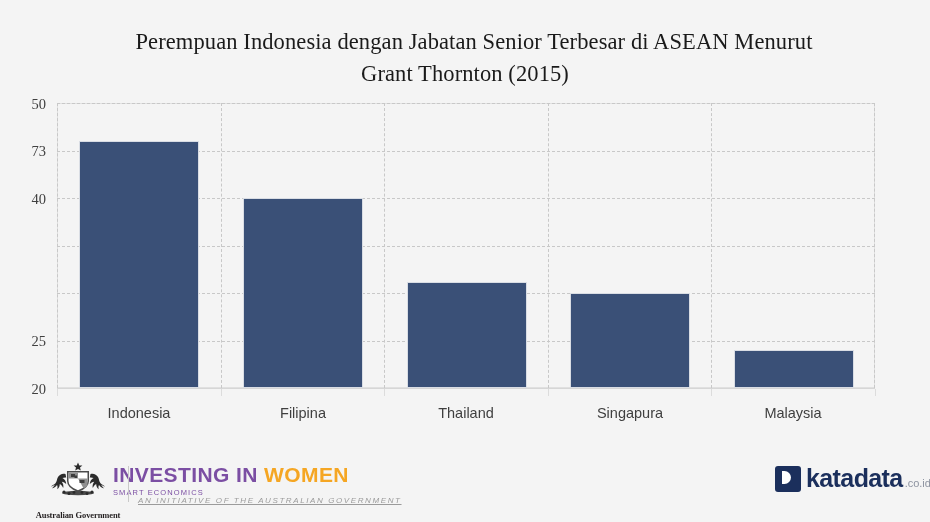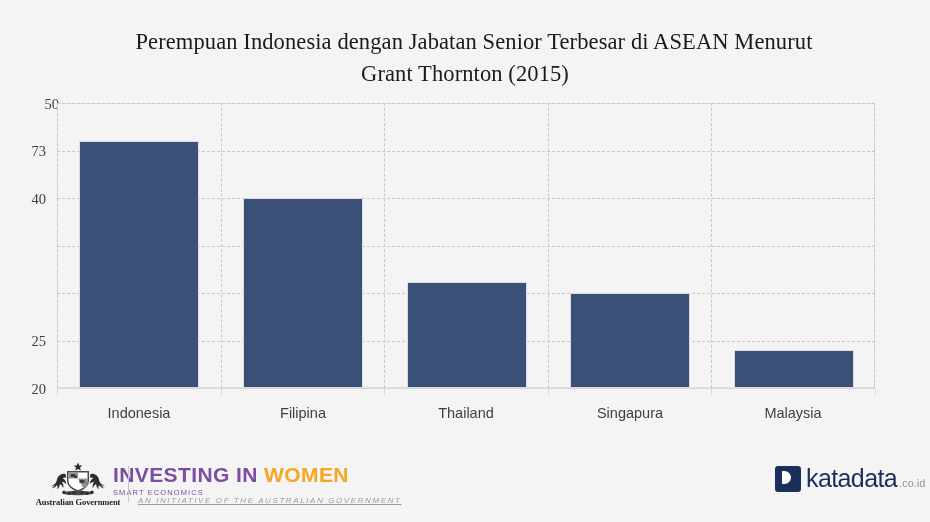--- a/index.html
+++ b/index.html
@@ -150,21 +150,21 @@
     height: 34px;
     margin: 0 auto;
     display: block;
   }
   .crest-text {
     font-family: "Liberation Serif", serif;
     font-weight: bold;
     font-size: 8.5px;
     color: #231f20;
     letter-spacing: -0.1px;
-    margin-top: 1px;
+    margin-top: 14px;
     white-space: nowrap;
   }
 
   .iw-divider {
     position: absolute;
     left: 128px;
     top: 466px;
     width: 1px;
     height: 36px;
     background: #c9c9c9;
@@ -235,21 +235,21 @@
     position: absolute;
     left: 7px;
     bottom: 2px;
     width: 5px;
     height: 6px;
     background: #1b2f5c;
     z-index: 2;
   }
   .kd-name {
     font-size: 25px;
-    font-weight: normal;
+    font-weight: bold;
     color: #1b2f5c;
     letter-spacing: -0.6px;
     line-height: 1;
   }
   .kd-tld {
     font-size: 11px;
     color: #8d93a0;
     margin-left: 2px;
     letter-spacing: 0px;
   }
@@ -258,21 +258,21 @@
 <body>
 
 <div id="page">
 
   <div class="title-block">
     <span class="title-line title-line-1">Perempuan Indonesia dengan Jabatan Senior Terbesar di ASEAN  Menurut</span>
     <span class="title-line title-line-2">Grant Thornton (2015)</span>
   </div>
 
   <div class="yaxis-labels">
-    <div class="ytick" style="top:96px;padding-left:13px;">50</div>
+    <div class="ytick" style="top:96px;">50</div>
     <div class="ytick" style="top:143px;">73</div>
     <div class="ytick" style="top:191px;">40</div>
     <div class="ytick" style="top:238px;margin-left:42px;">35</div>
     <div class="ytick" style="top:286px;padding-left:31px;">30</div>
     <div class="ytick" style="top:333px;">25</div>
     <div class="ytick" style="top:381px;">20</div>
   </div>
 
   <div class="plot-frame">
     <div class="plot-bg"></div>

